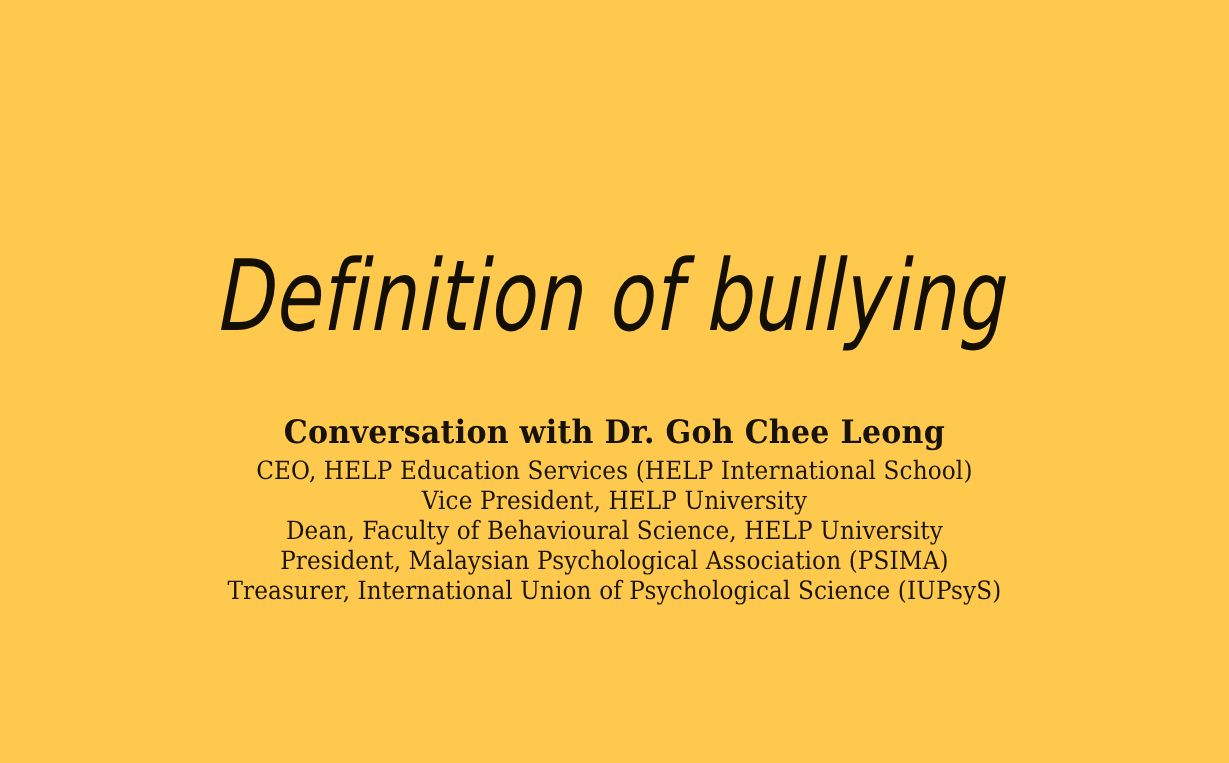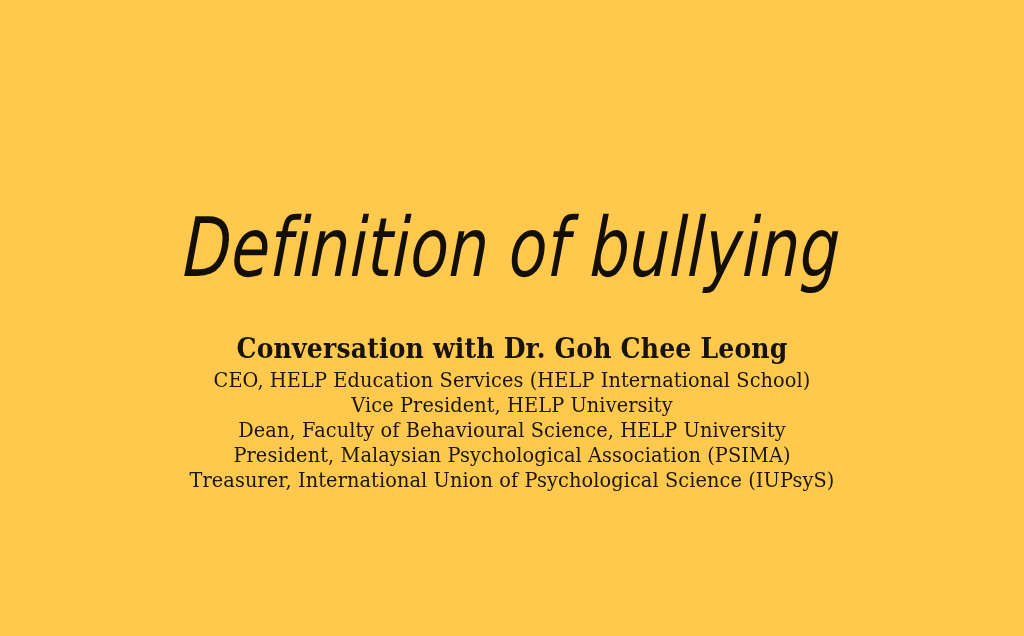--- a/index.html
+++ b/index.html
@@ -43,21 +43,21 @@
     color: #140f04;
     transform: scaleX(0.76) skewX(-3deg);
     transform-origin: center center;
     white-space: nowrap;
   }
 
   
   #subtitle-block {
     position: absolute;
     left: 0;
-    top: 333px;
+    top: 345px;
     width: 1024px;
     text-align: center;
   }
 
   #conversation-heading {
     display: block;
     font-family: "DejaVu Serif", "Liberation Serif", serif;
     font-weight: 700;
     font-size: 27px;
     line-height: 31px;

